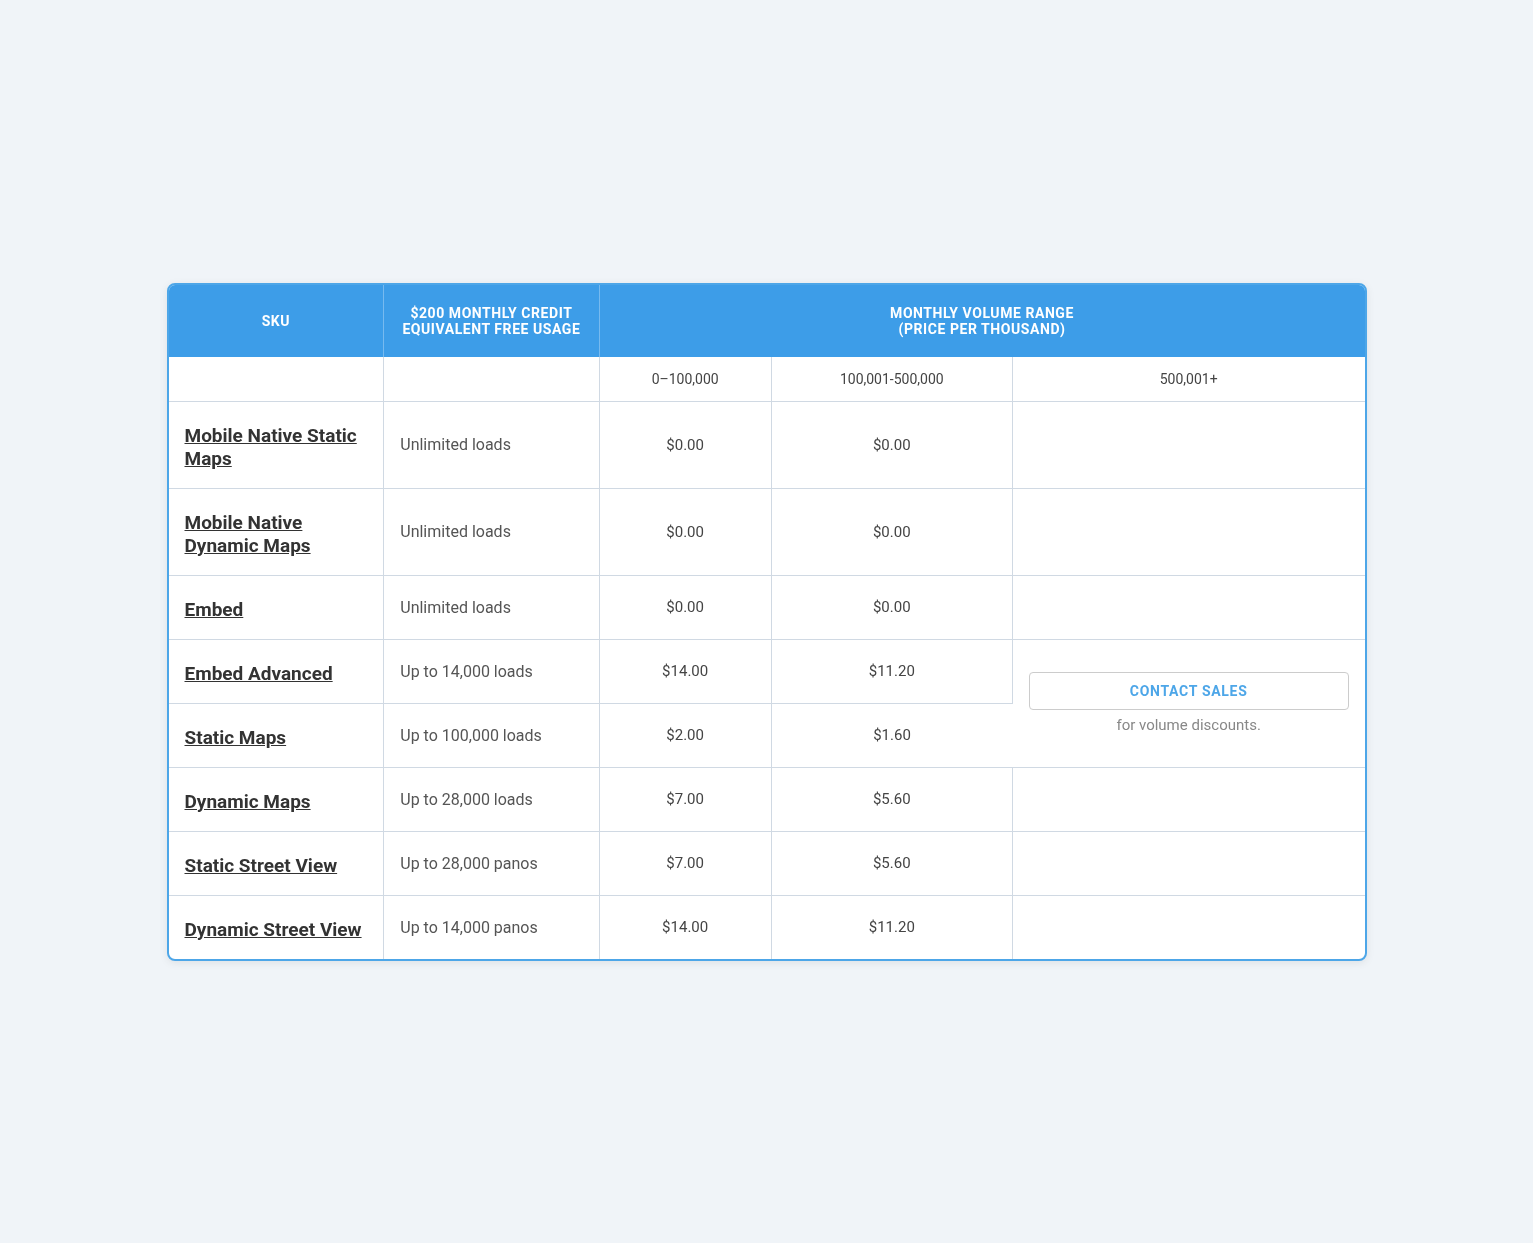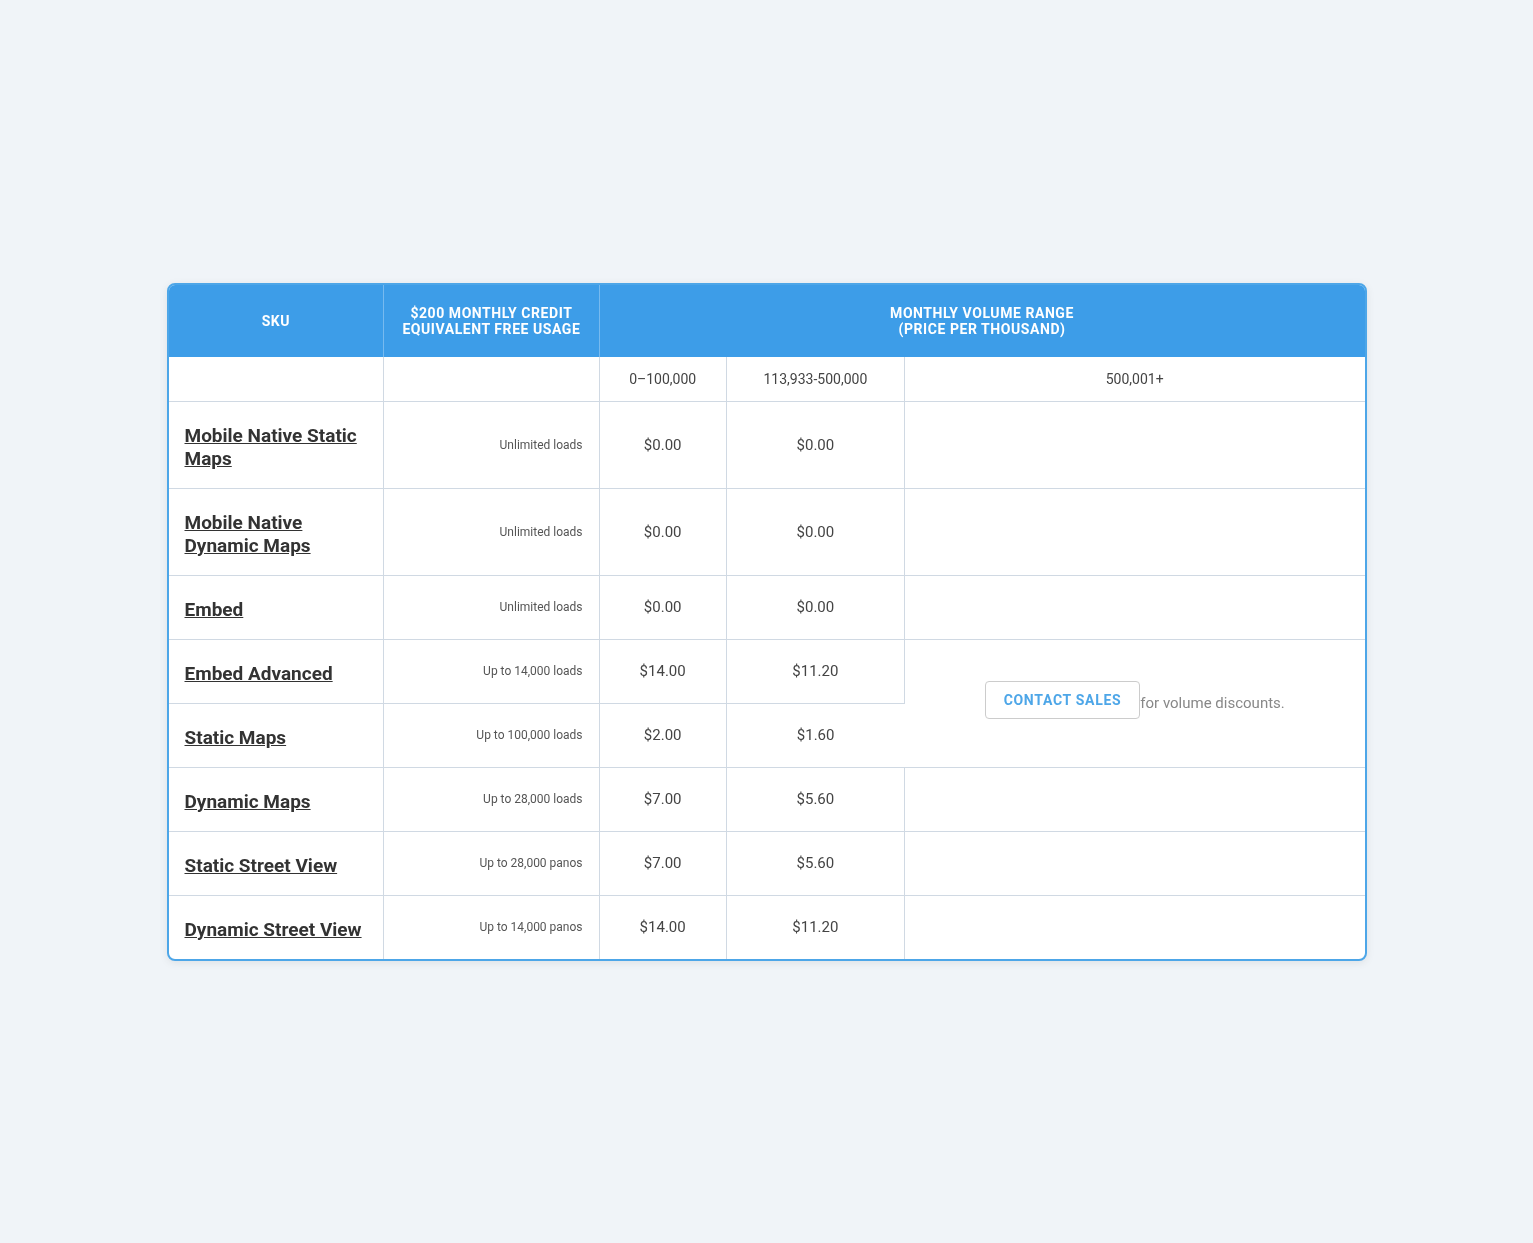--- a/index.html
+++ b/index.html
@@ -86,23 +86,23 @@
     }
     tbody td.sku-cell a {
       color: #333;
       font-weight: 700;
       text-decoration: underline;
       font-size: 19px;
       cursor: pointer;
     }
     tbody td.credit-cell {
       width: 18%;
-      text-align: right;
+      text-align: left;
       color: #555;
-      font-size: 12px;
+      font-size: 16px;
     }
     tbody td.price-cell {
       text-align: center;
       font-size: 15px;
       color: #444;
     }
     tbody td.last-col-cell {
       text-align: center;
       vertical-align: middle;
     }
@@ -120,22 +120,21 @@
       margin-bottom: 6px;
       background: #fff;
     }
     .for-volume-text {
       color: #888;
       font-size: 15px;
       text-align: center;
     }
     .contact-sales-wrapper {
       display: flex;
-      flex-direction: row;
-      align-items: center;
+      flex-direction: column;
       justify-content: center;
     }
     
     .contact-sales-rowspan {
       vertical-align: middle;
     }
   </style>
 </head>
 <body>
 
@@ -145,21 +144,21 @@
       <tr class="main-header">
         <th class="sku-header">SKU</th>
         <th class="credit-header" style="white-space: pre-line;">$200 MONTHLY CREDIT EQUIVALENT FREE USAGE</th>
         <th class="volume-header" colspan="3" style="white-space: pre-line; margin-top: 20px;">MONTHLY VOLUME RANGE
 (PRICE PER THOUSAND)</th>
       </tr>
       <tr class="sub-header">
         <th></th>
         <th></th>
         <th>0–100,000</th>
-        <th>113,933-500,000</th>
+        <th>100,001-500,000</th>
         <th>500,001+</th>
       </tr>
     </thead>
     <tbody id="table-body">
     <tr>
           <td class="sku-cell"><a>Mobile Native Static Maps</a></td>
           <td class="credit-cell">Unlimited loads</td>
           <td class="price-cell">$0.00</td>
           <td class="price-cell">$0.00</td>
           <td class="last-col-cell"></td>

